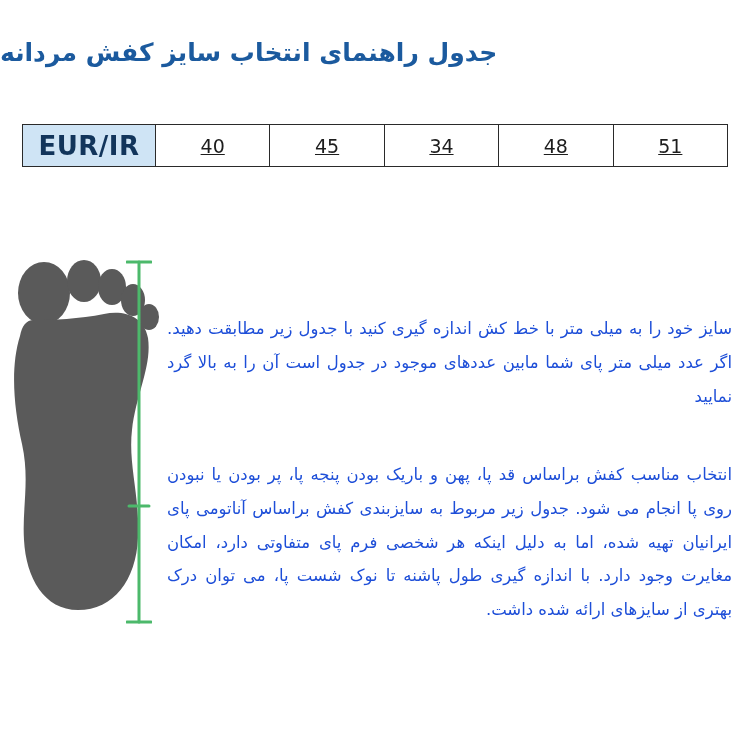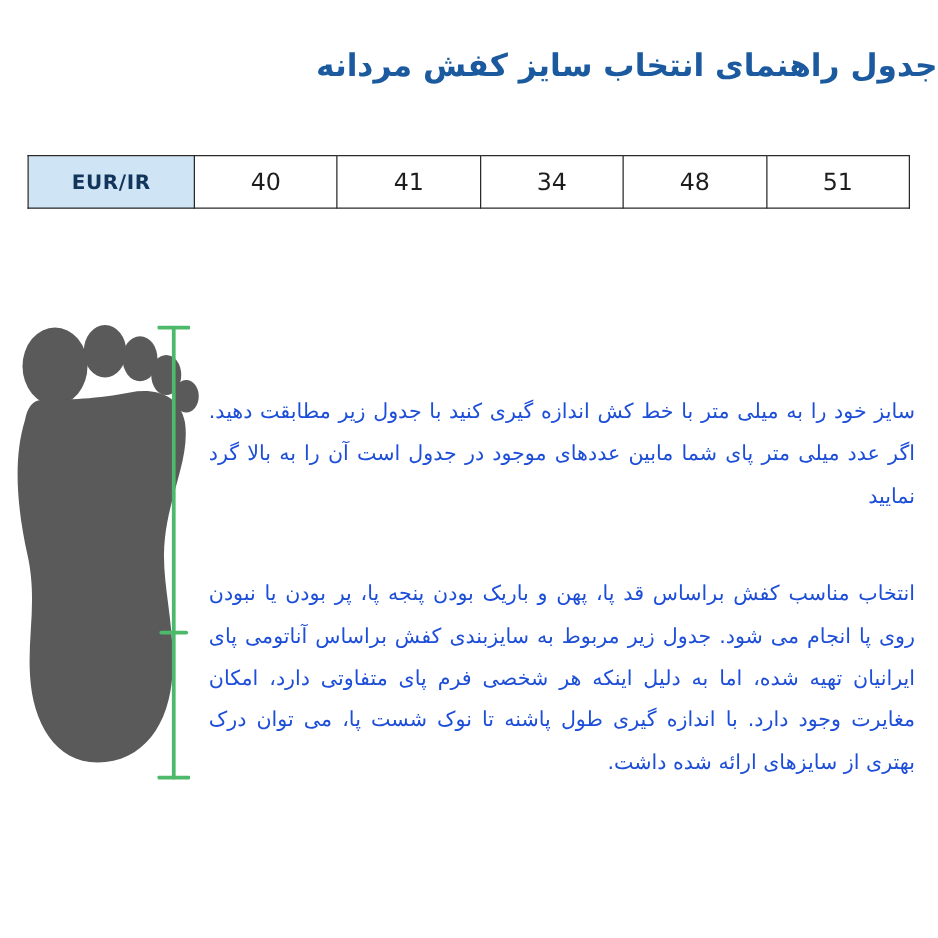--- a/index.html
+++ b/index.html
@@ -19,21 +19,21 @@
     height: 750px;
     box-sizing: border-box;
   }
 
   
   .title {
     position: absolute;
     top: 38px;
     left: 0;
     width: 750px;
-    text-align: right;
+    text-align: left;
     color: #1b5a9e;
     font-size: 25px;
     font-weight: bold;
     letter-spacing: 0px;
     direction: rtl;
   }
 
   
   .size-table-wrap {
     position: absolute;
@@ -53,28 +53,29 @@
     text-align: center;
     vertical-align: middle;
     font-size: 19px;
     color: #1d1d1d;
     font-weight: bold;
     background: #ffffff;
   }
   table.size-table td.rowhead {
     background: #cfe4f5;
     width: 130px;
-    font-size: 16px;
+    font-size: 26px;
     font-weight: bold;
     color: #12355b;
     letter-spacing: 0.5px;
   }
   table.size-table td.val {
     font-weight: normal;
     font-size: 19px;
+    text-decoration: underline;
   }
 
   
   .foot-area {
     position: absolute;
     top: 258px;
     left: 8px;
     width: 160px;
     height: 370px;
   }
@@ -117,21 +118,21 @@
 <div class="page">
 
   <div class="title">جدول راهنمای انتخاب سایز کفش مردانه</div>
 
   <div class="size-table-wrap">
     <table class="size-table">
       <tbody>
         <tr>
           <td class="rowhead">EUR/IR</td>
           <td class="val">40</td>
-          <td class="val">41</td>
+          <td class="val">45</td>
           <td class="val">34</td>
           <td class="val">48</td>
           <td class="val">51</td>
         </tr>
       </tbody>
     </table>
   </div>
 
   <div class="foot-area">
     <svg class="foot-svg" width="160" height="370" viewBox="0 0 160 370" xmlns="http://www.w3.org/2000/svg">

